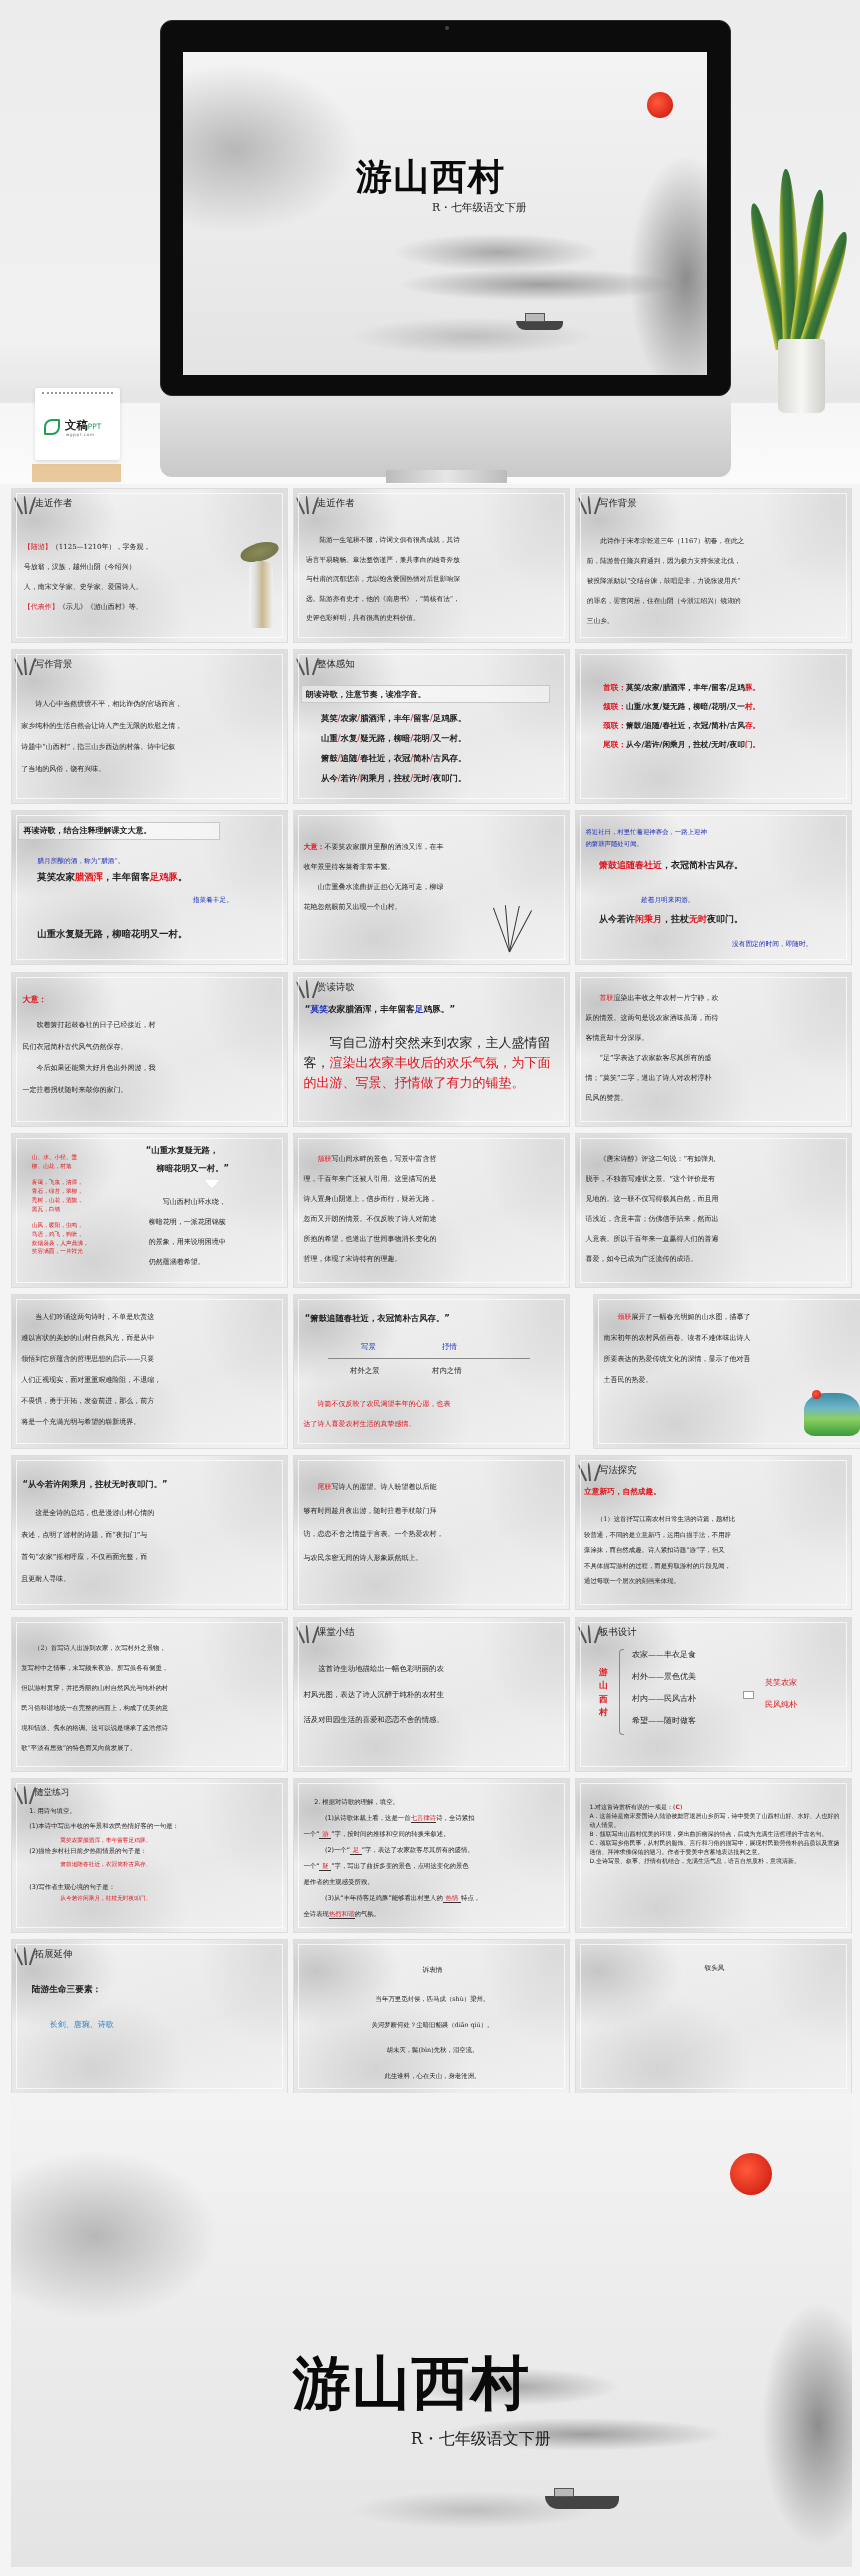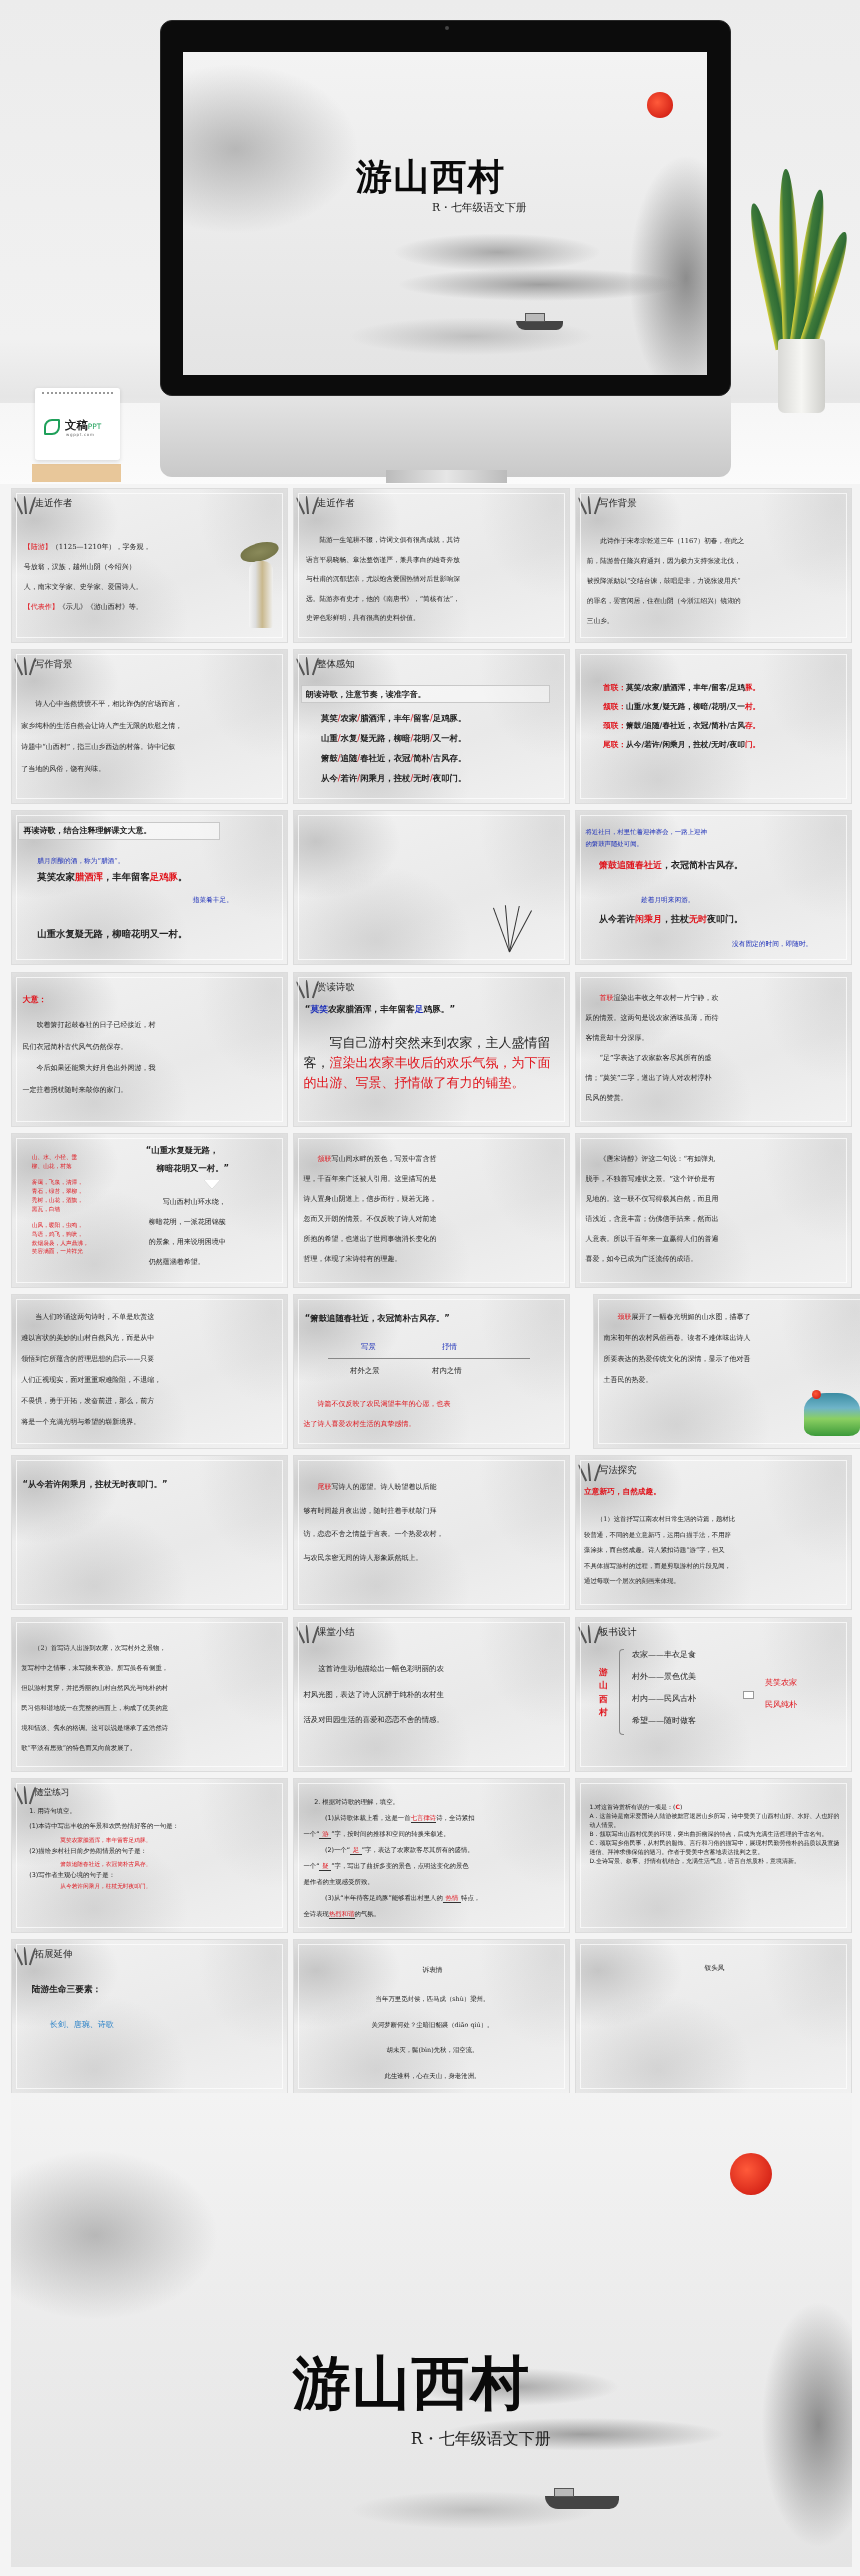--- a/index.html
+++ b/index.html
@@ -196,20 +196,26 @@
 
 <div class="slide" style="left:10.8px;top:810px">
   <div class="box" style="left:6.7px;top:10.8px;width:202px">再读诗歌，结合注释理解课文大意。</div>
   <div class="p blue" style="left:25.5px;top:42px;font-size:6.7px">腊月所酿的酒，称为“腊酒”。</div>
   <div class="poem" style="left:25.5px;top:56px;font-size:9.4px"><span>莫笑农家</span><span class="red">腊酒浑</span><span>，丰年留客</span><span class="red">足鸡豚</span><span>。</span></div>
   <div class="p blue" style="left:181px;top:81px;font-size:6.7px">指菜肴丰足。</div>
   <div class="poem" style="left:25.5px;top:113px;font-size:9.4px">山重水复疑无路，柳暗花明又一村。</div>
 </div>
 
 <div class="slide" style="left:293px;top:810px">
+  <div class="p" style="left:9.4px;top:25.5px;width:255px;line-height:20px;font-size:7px">
+    <div><span class="red bold">大意：</span><span>不要笑农家腊月里酿的酒浊又浑，在丰</span></div>
+    <div>收年景里待客菜肴非常丰繁。</div>
+    <div style="text-indent:2em">山峦重叠水流曲折正担心无路可走，柳绿</div>
+    <div>花艳忽然眼前又出现一个山村。</div>
+  </div>
   <div class="orchid" style="left:195px;top:87px">
       <i style="transform:rotate(-20deg)"></i>
       <i style="transform:rotate(-5deg)"></i>
       <i style="transform:rotate(12deg)"></i>
       <i style="transform:rotate(28deg)"></i>
     </div>
 </div>
 
 <div class="slide" style="left:575px;top:810px">
   <div class="p blue" style="left:9.4px;top:15px;font-size:6.4px;line-height:12px">
@@ -336,20 +342,26 @@
     <div>南宋初年的农村风俗画卷。读者不难体味出诗人</div>
     <div>所要表达的热爱传统文化的深情，显示了他对吾</div>
     <div>土吾民的热爱。</div>
   </div>
   <div class="illus" style="left:210px;top:98px;width:56px;height:43px"></div>
   <div class="sun" style="left:218px;top:95px;width:9.4px;height:9.4px"></div>
 </div>
 
 <div class="slide" style="left:10.8px;top:1455px">
   <div class="poem" style="left:10.8px;top:17.5px;font-size:8.4px">“从今若许闲乘月，拄杖无时夜叩门。”</div>
+  <div class="p" style="left:9.4px;top:46px;width:262px;line-height:22px;font-size:7px">
+    <div style="text-indent:2em">这是全诗的总结，也是漫游山村心情的</div>
+    <div>表述，点明了游村的诗题，而“夜扣门”与</div>
+    <div>首句“农家”摇相呼应，不仅画面完整，而</div>
+    <div>且更耐人寻味。</div>
+  </div>
 </div>
 
 <div class="slide" style="left:293px;top:1455px">
   <div class="p" style="left:9.4px;top:20px;width:262px;line-height:23.5px;font-size:7px">
     <div style="text-indent:2em"><span class="red">尾联</span><span>写诗人的愿望。诗人盼望着以后能</span></div>
     <div>够有时间趁月夜出游，随时拄着手杖敲门拜</div>
     <div>访，恋恋不舍之情益于言表。一个热爱农村，</div>
     <div>与农民亲密无间的诗人形象跃然纸上。</div>
   </div>
 </div>
@@ -429,21 +441,21 @@
       <i style="left:10.8px;transform:rotate(-5deg)"></i>
       <i style="left:15px;transform:rotate(18deg)"></i>
     </div>
   <div class="s-title" style="font-size:8.7px">随堂练习</div>
   <div class="abs" style="left:17.5px;top:27px;font-size:6.4px;line-height:10px;width:255px">
     <div>1. 用诗句填空。</div>
     <div style="margin-top:5.4px">(1)本诗中写出丰收的年景和农民热情好客的一句是：</div>
     <div class="red" style="margin:3.4px 0 0 31px;font-size:5.7px">莫笑农家腊酒浑，丰年留客足鸡豚。</div>
     <div style="margin-top:1px">(2)描绘乡村社日前夕热闹情景的句子是：</div>
     <div class="red" style="margin:3.4px 0 0 31px;font-size:5.7px">箫鼓追随春社近，衣冠简朴古风存。</div>
-    <div style="margin-top:1px">(3)写作者主观心境的句子是：</div>
+    <div style="margin-top:13px">(3)写作者主观心境的句子是：</div>
     <div class="red" style="margin:1.3px 0 0 31px;font-size:5.7px">从今若许闲乘月，柱杖无时夜叩门。</div>
   </div>
 </div>
 
 <div class="slide" style="left:293px;top:1778px">
   <div class="abs" style="left:9.4px;top:15px;font-size:6.4px;line-height:16px;width:262px">
     <div style="padding-left:10.8px">2. 根据对诗歌的理解，填空。</div>
     <div style="padding-left:21.5px"><span>(1)从诗歌体裁上看，这是一首</span><span class="red" style="border-bottom:0.7px solid #333">七言律诗</span><span>诗，全诗紧扣</span></div>
     <div><span>一个“</span><span class="red" style="border-bottom:0.7px solid #333;padding:0 2.7px">游</span><span>”字，按时间的推移和空间的转换来叙述。</span></div>
     <div style="padding-left:21.5px"><span>(2)一个“</span><span class="red" style="border-bottom:0.7px solid #333;padding:0 2.7px">足</span><span>”字，表达了农家款客尽其所有的盛情。</span></div>

